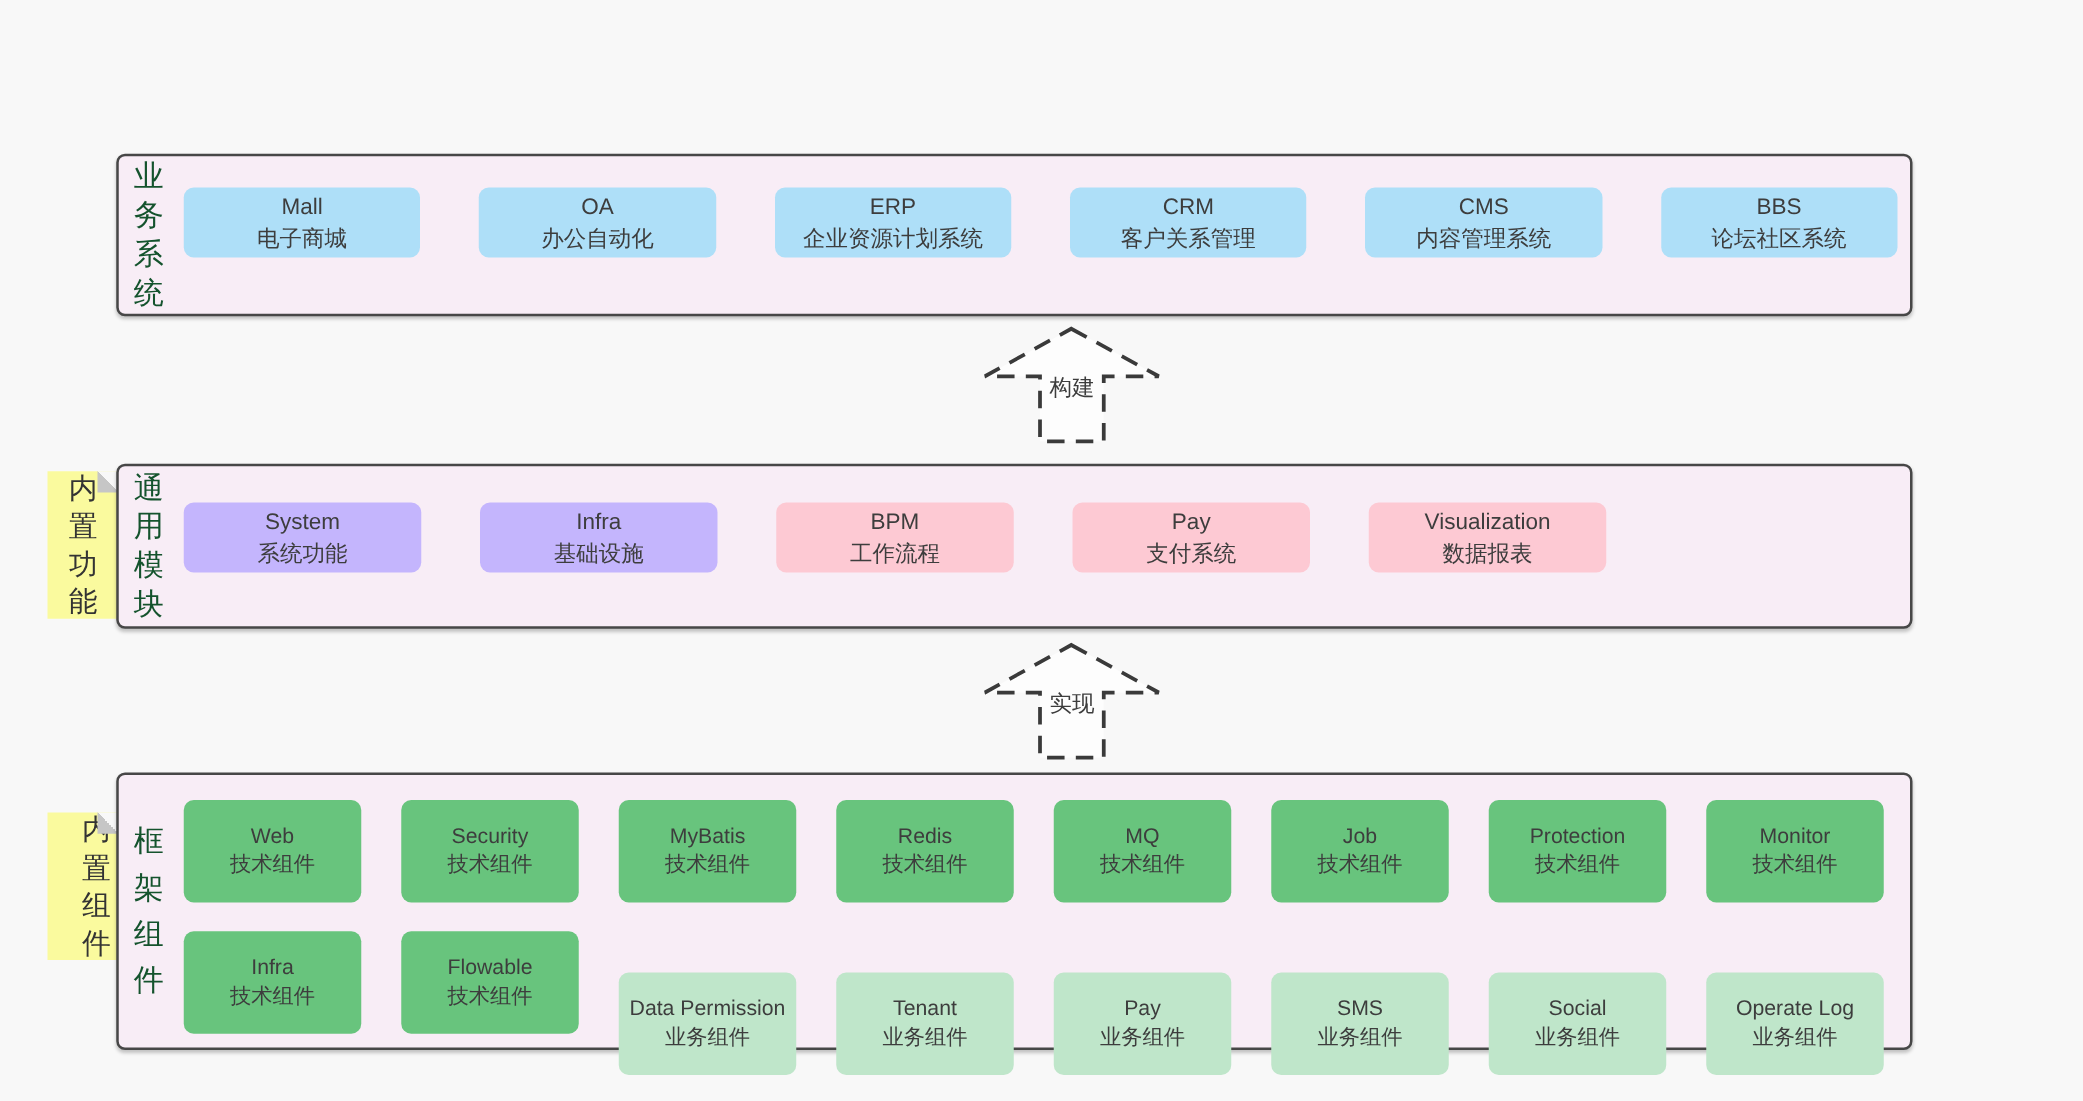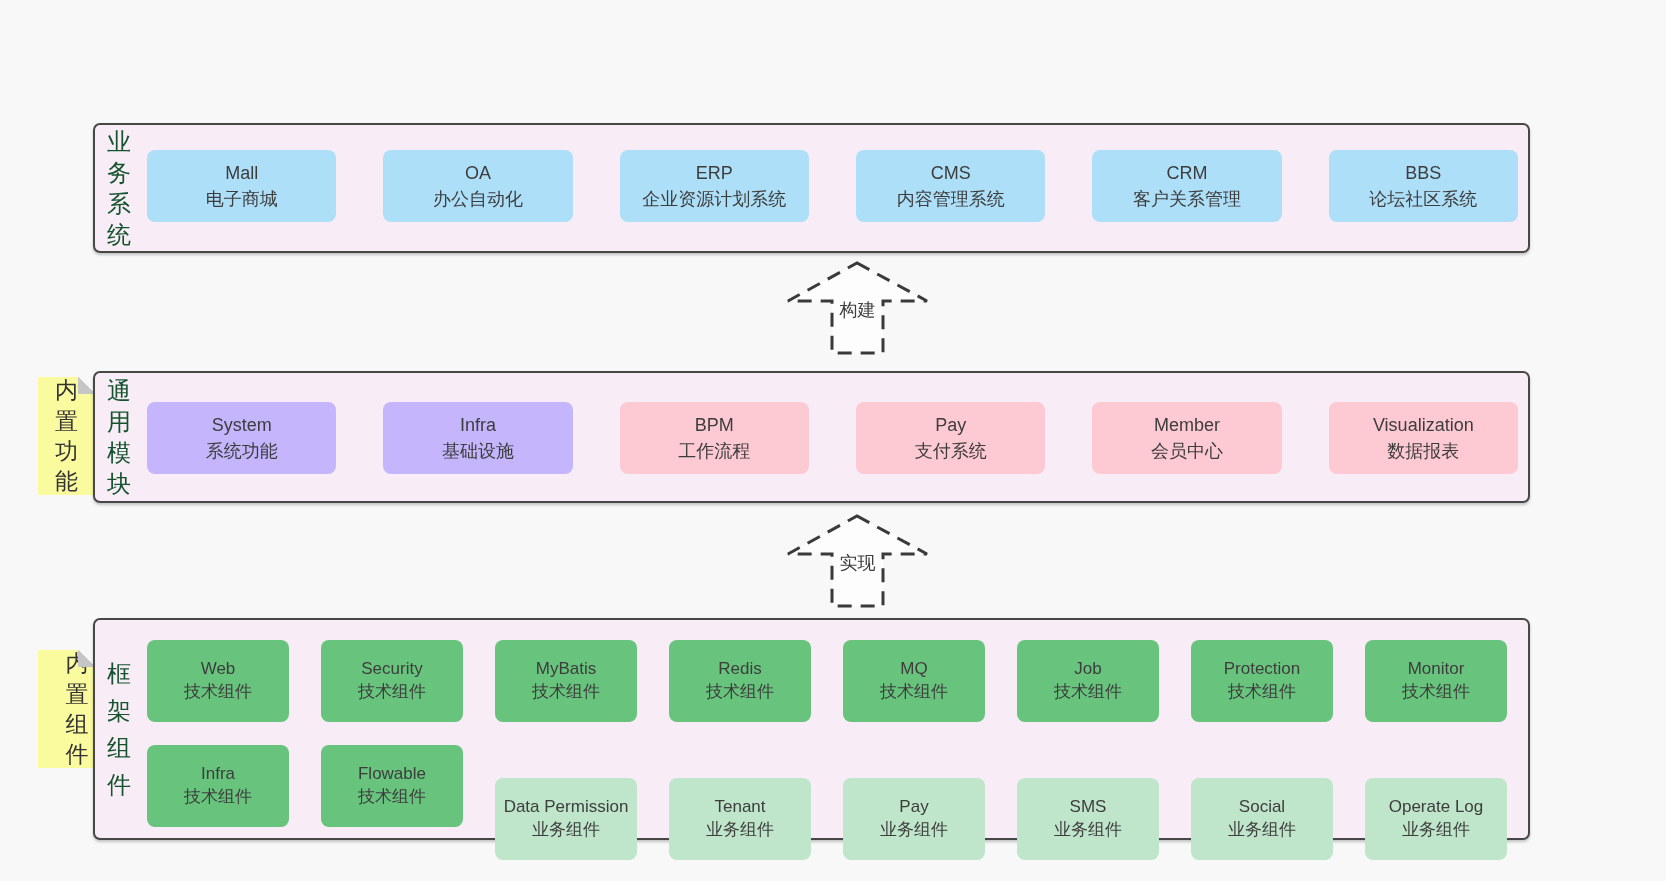--- a/index.html
+++ b/index.html
@@ -51,21 +51,21 @@
 
   
   .box {
     border-radius:8px;
     display:flex; flex-direction:column;
     align-items:center; justify-content:center;
     text-align:center;
     font-size:18px; line-height:1.45;
     color:#3d3d3d;
   }
-  .row.wide  .box { width:190px; height:72px; }
+  .row.wide  .box { width:190px; height:56px; }
   .row.tight .box { width:142px; height:82px; font-size:17px; line-height:1.35; }
   .box.blue   { background:#aedff8; }
   .box.red    { background:#c4b5fd; }
   .box.pink   { background:#fdc9d3; }
   .box.green  { background:#68c47d; }
   .box.lgreen { background:#bfe6ca;margin-top:33px; }
 
   
   .sticky {
     position:absolute; left:38px; width:57px; height:118px;
@@ -138,26 +138,26 @@
         </div>
         <div class="box blue">
           <div>OA</div>
           <div>办公自动化</div>
         </div>
         <div class="box blue">
           <div>ERP</div>
           <div>企业资源计划系统</div>
         </div>
         <div class="box blue">
+          <div>CRM</div>
+          <div>客户关系管理</div>
+        </div>
+        <div class="box blue">
           <div>CMS</div>
           <div>内容管理系统</div>
-        </div>
-        <div class="box blue">
-          <div>CRM</div>
-          <div>客户关系管理</div>
         </div>
         <div class="box blue">
           <div>BBS</div>
           <div>论坛社区系统</div>
         </div>
       </div>
     </div>
   </div>
 
   <div class="band band-2">
@@ -176,24 +176,20 @@
         </div>
         <div class="box pink">
           <div>BPM</div>
           <div>工作流程</div>
         </div>
         <div class="box pink">
           <div>Pay</div>
           <div>支付系统</div>
         </div>
         <div class="box pink">
-          <div>Member</div>
-          <div>会员中心</div>
-        </div>
-        <div class="box pink">
           <div>Visualization</div>
           <div>数据报表</div>
         </div>
       </div>
     </div>
   </div>
 
   <div class="band band-3">
     <div class="band-label">
       <span>框架组件</span>

